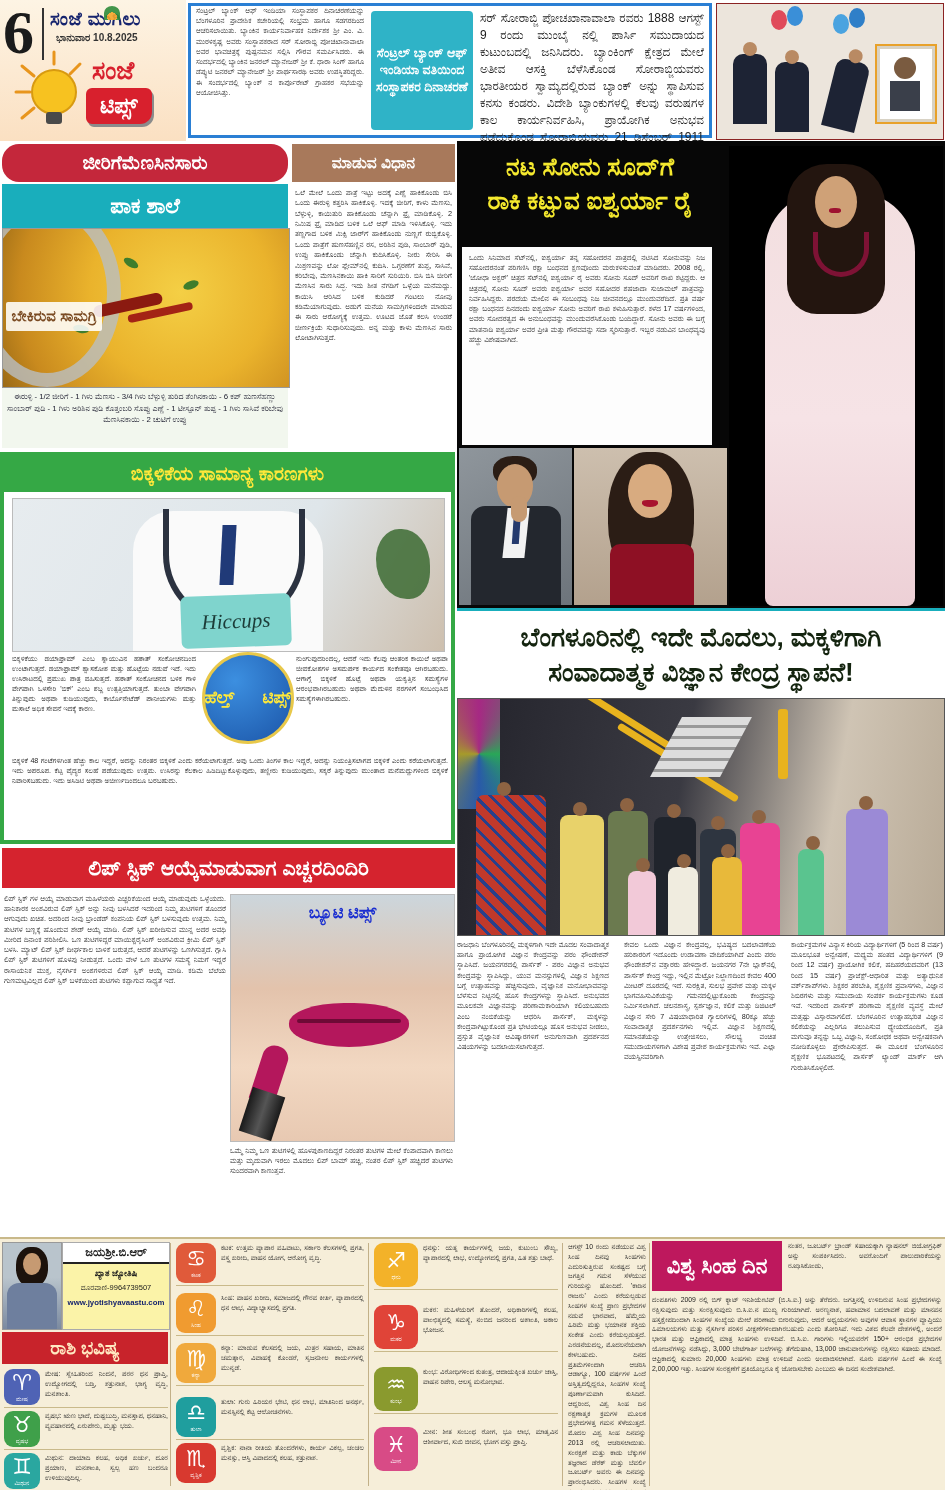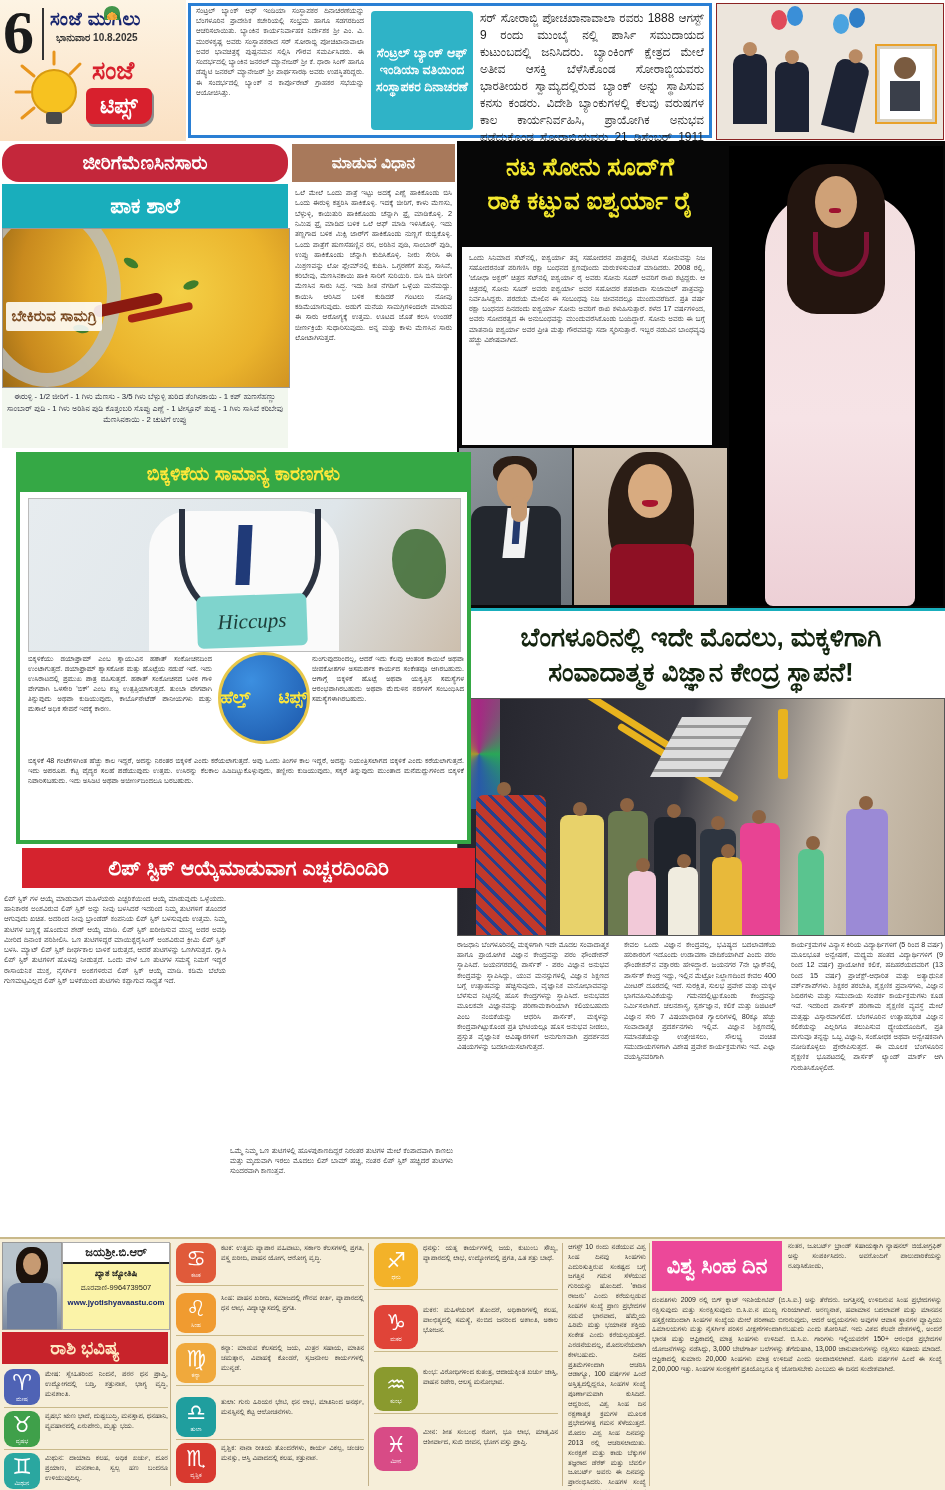--- a/index.html
+++ b/index.html
@@ -66,35 +66,35 @@
   .sci-head{left:457px;top:608px;width:488px;height:88px;background:#fff;border-top:3px solid #19aebc;font-size:26px;font-weight:bold;color:#14240f;line-height:1.35;}
   .sci-photo{left:457px;top:698px;width:486px;height:236px;background:linear-gradient(100deg,#23232b 0%,#3a3a42 45%,#cfc4b4 75%,#b8aa96 100%);overflow:hidden;border:1px solid #555;}
   .stair{position:absolute;background:#e8b31e;height:7px;border-radius:3px;}
   .steps{position:absolute;left:208px;top:18px;width:70px;height:60px;background:repeating-linear-gradient(180deg,#ddd 0 8px,#999 8px 11px);transform:skewX(-28deg);}
   .person{position:absolute;border-radius:8px 8px 0 0;}
   .person:before{content:"";position:absolute;top:-13px;left:30%;width:14px;height:14px;border-radius:50%;background:#8d6342;}
   .swirl{position:absolute;left:0;top:0;width:42px;height:110px;background:conic-gradient(#d12aa0,#2ad165,#2a6bd1,#d1c22a,#d12aa0);opacity:.75;}
   .sci-col{top:940px;width:152px;height:292px;font-size:7.2px;}
 
   
-  .hic-box{left:16px;top:452px;width:455px;height:392px;background:#fff;border:4px solid #35a845;box-sizing:border-box;}
+  .hic-box{left:0;top:452px;width:455px;height:392px;background:#fff;border:4px solid #35a845;box-sizing:border-box;}
   .hic-banner{left:0;top:0;right:0;height:36px;background:#35a845;color:#ffe83a;font-size:19px;font-weight:bold;}
   .hic-photo{left:8px;top:42px;width:431px;height:152px;background:linear-gradient(120deg,#e7ecef 0%,#dfe6ea 60%,#cdbfae 100%);overflow:hidden;border:1px solid #bbb;}
   .coat{position:absolute;left:120px;top:12px;width:190px;height:150px;background:#fafafa;border-radius:40px 40px 0 0;}
   .hic-tie{position:absolute;left:208px;top:26px;width:14px;height:60px;background:#203a78;transform:skewX(-3deg);}
   .steth{position:absolute;left:150px;top:10px;width:130px;height:110px;border:6px solid #2b3240;border-top:none;border-radius:0 0 70px 70px;}
   .hic-card{position:absolute;left:168px;top:96px;width:110px;height:52px;background:#7fd4cd;border-radius:6px;transform:rotate(-2deg);color:#1c3c38;font-family:"Liberation Serif","DejaVu Serif",serif;font-style:italic;font-size:21px;display:flex;align-items:center;justify-content:center;}
   .plantblob{position:absolute;right:14px;top:30px;width:54px;height:70px;background:#3c6b33;border-radius:45% 55% 40% 60%;opacity:.85;}
   .hic-badge{left:198px;top:196px;width:86px;height:86px;border-radius:50%;background:radial-gradient(circle at 35% 30%,#3c8fe0,#1b55a8);border:3px solid #e8c84a;color:#ffe83a;font-weight:bold;font-size:17px;line-height:1.3;flex-direction:row;gap:28px;}
   .hic-left{left:8px;top:198px;width:184px;height:128px;font-size:7.1px;}
   .hic-right{left:292px;top:198px;width:152px;height:128px;font-size:7.1px;}
   .hic-bottom{left:8px;top:300px;width:436px;height:82px;font-size:7.1px;}
 
   
-  .lip-banner{left:2px;top:848px;width:453px;height:40px;background:#d5232e;color:#fff;font-size:20.5px;font-weight:bold;margin-left:20px;}
+  .lip-banner{left:2px;top:848px;width:453px;height:40px;background:#d5232e;color:#fff;font-size:20.5px;font-weight:bold;}
   .lip-left{left:4px;top:894px;width:222px;height:338px;font-size:7.2px;}
   .lip-photo{left:230px;top:894px;width:223px;height:246px;background:linear-gradient(180deg,#ccd6dc 0%,#e3c3ac 38%,#f2d8c2 70%,#e8c9b2 100%);overflow:hidden;border:1px solid #bbb;}
   .lip-badge-text{position:absolute;left:0;right:0;top:8px;text-align:center;color:#1b2fd0;font-size:16.5px;font-weight:bold;}
   .lips{position:absolute;left:58px;top:108px;width:120px;height:44px;background:#b4175c;border-radius:55% 55% 60% 60%;}
   .lips:before{content:"";position:absolute;left:8px;top:16px;width:104px;height:4px;background:#6e0a36;border-radius:2px;}
   .bullet{position:absolute;left:26px;top:150px;width:26px;height:58px;background:#b4175c;border-radius:12px 12px 0 0;transform:rotate(18deg);}
   .case{position:absolute;left:14px;top:196px;width:34px;height:46px;background:linear-gradient(90deg,#1a1a1a,#555,#1a1a1a);transform:rotate(18deg);}
   .lip-bottom{left:230px;top:1146px;width:223px;height:86px;font-size:7.2px;}
 
   
@@ -108,21 +108,21 @@
   .astro-name{background:#fff;border-bottom:2px solid #222;font-weight:bold;font-size:11.5px;padding:3px 0;}
   .astro-title{font-size:8.5px;font-weight:bold;padding-top:4px;}
   .astro-phone{font-size:7.5px;padding-top:4px;}
   .astro-web{font-size:7.8px;font-weight:bold;color:#16246e;padding-top:5px;}
   .rashi-banner{position:absolute;left:2px;top:93px;width:166px;height:32px;background:#c8232b;color:#ffe9c2;font-size:18px;font-weight:bold;}
   .zitem{position:absolute;display:flex;gap:5px;border-bottom:1px solid #c9b98a;padding-bottom:2px;}
   .zicon{flex:0 0 auto;border-radius:9px;color:#fff;display:flex;flex-direction:column;align-items:center;justify-content:center;line-height:1;}
   .zglyph{font-size:22px;}
   .zname{font-size:6px;margin-top:2px;}
   .ztext{font-size:6.9px;line-height:1.45;text-align:justify;}
-  .lion-head{position:absolute;left:652px;top:2px;width:130px;height:50px;background:#ec4899;color:#fff;font-size:21px;font-weight:bold;}
+  .lion-head{position:absolute;left:652px;top:2px;width:130px;height:50px;background:#be185d;color:#fff;font-size:21px;font-weight:bold;}
   .lion-side{position:absolute;left:788px;top:2px;width:154px;height:50px;font-size:6.9px;}
   .lion-body{position:absolute;left:652px;top:56px;width:290px;height:194px;font-size:6.9px;}
   .narrowcol{position:absolute;left:568px;top:3px;width:78px;height:247px;font-size:6.9px;}
 </style>
 </head>
 <body>
 
 <div class="page">
 
   <div class="abs masthead">
@@ -166,21 +166,21 @@
   <div class="abs paka-band center">ಪಾಕ ಶಾಲೆ</div>
   <div class="abs method-banner center">ಮಾಡುವ ವಿಧಾನ</div>
   <div class="abs food-photo">
     <div class="rim"></div>
     <div class="chili"></div>
     <div class="leaf" style="left:120px;top:30px;transform:rotate(30deg);"></div>
     <div class="leaf" style="left:180px;top:52px;transform:rotate(-20deg);"></div>
     <div class="leaf" style="left:70px;top:96px;transform:rotate(10deg);"></div>
   </div>
   <div class="abs ingr-label">ಬೇಕಿರುವ ಸಾಮಗ್ರಿ</div>
-  <div class="abs ingr-text">ಈರುಳ್ಳಿ - 1/2 ಜೀರಿಗೆ - 1 ಗಿಳು ಮೆಣಸು - 3/5 ಗಿಳು ಬೆಳ್ಳುಳ್ಳಿ ತುರಿದ ತೆಂಗಿನಕಾಯಿ - 1 ಕಪ್ ಹುಣಸೆಹಣ್ಣು ಸಾಂಬಾರ್ ಪುಡಿ - 1 ಗಿಳು ಅರಿಶಿನ ಪುಡಿ ಕೊತ್ತಂಬರಿ ಸೊಪ್ಪು ಎಣ್ಣೆ - 1 ಟೀಸ್ಪೂನ್ ತುಪ್ಪ - 1 ಗಿಳು ಸಾಸಿವೆ ಕರಿಬೇವು ಮೆಣಸಿನಕಾಯಿ - 2 ಚುಟಿಗೆ ಉಪ್ಪು</div>
+  <div class="abs ingr-text">ಈರುಳ್ಳಿ - 1/2 ಜೀರಿಗೆ - 1 ಗಿಳು ಮೆಣಸು - 3/4 ಗಿಳು ಬೆಳ್ಳುಳ್ಳಿ ತುರಿದ ತೆಂಗಿನಕಾಯಿ - 6 ಕಪ್ ಹುಣಸೆಹಣ್ಣು ಸಾಂಬಾರ್ ಪುಡಿ - 1 ಗಿಳು ಅರಿಶಿನ ಪುಡಿ ಕೊತ್ತಂಬರಿ ಸೊಪ್ಪು ಎಣ್ಣೆ - 1 ಟೀಸ್ಪೂನ್ ತುಪ್ಪ - 1 ಗಿಳು ಸಾಸಿವೆ ಕರಿಬೇವು ಮೆಣಸಿನಕಾಯಿ - 2 ಚುಟಿಗೆ ಉಪ್ಪು</div>
   <div class="abs method-text jtext">ಒಲೆ ಮೇಲೆ ಒಂದು ಪಾತ್ರೆ ಇಟ್ಟು ಅದಕ್ಕೆ ಎಣ್ಣೆ ಹಾಕಿಕೊಂಡು ಬಿಸಿ ಒಂದು ಈರುಳ್ಳಿ ಕತ್ತರಿಸಿ ಹಾಕಿಕೊಳ್ಳಿ. ಇದಕ್ಕೆ ಜೀರಿಗೆ, ಕಾಳು ಮೆಣಸು, ಬೆಳ್ಳುಳ್ಳಿ, ಕಾಯಿತುರಿ ಹಾಕಿಕೊಂಡು ಚೆನ್ನಾಗಿ ಫ್ರೈ ಮಾಡಿಕೊಳ್ಳಿ. 2 ನಿಮಿಷ ಫ್ರೈ ಮಾಡಿದ ಬಳಿಕ ಒಲೆ ಆಫ್ ಮಾಡಿ ಇಳಿಸಿಕೊಳ್ಳಿ. ಇದು ತಣ್ಣಗಾದ ಬಳಿಕ ಮಿಕ್ಸಿ ಜಾರ್‌ಗೆ ಹಾಕಿಕೊಂಡು ನುಣ್ಣಗೆ ರುಬ್ಬಿಕೊಳ್ಳಿ. ಒಂದು ಪಾತ್ರೆಗೆ ಹುಣಸೆಹಣ್ಣಿನ ರಸ, ಅರಿಶಿನ ಪುಡಿ, ಸಾಂಬಾರ್ ಪುಡಿ, ಉಪ್ಪು ಹಾಕಿಕೊಂಡು ಚೆನ್ನಾಗಿ ಕುದಿಸಿಕೊಳ್ಳಿ. ನೀರು ಸೇರಿಸಿ ಈ ಮಿಶ್ರಣವನ್ನು ಲೋ ಫ್ಲೇಮ್‌ನಲ್ಲಿ ಕುದಿಸಿ. ಒಗ್ಗರಣೆಗೆ ತುಪ್ಪ, ಸಾಸಿವೆ, ಕರಿಬೇವು, ಮೆಣಸಿನಕಾಯಿ ಹಾಕಿ ಸಾರಿಗೆ ಸುರಿಯಿರಿ. ಬಿಸಿ ಬಿಸಿ ಜೀರಿಗೆ ಮೆಣಸಿನ ಸಾರು ಸಿದ್ಧ. ಇದು ಶೀತ ನೆಗಡಿಗೆ ಒಳ್ಳೆಯ ಮನೆಮದ್ದು. ಕಾಯಿಸಿ ಆರಿಸಿದ ಬಳಿಕ ಕುಡಿದರೆ ಗಂಟಲು ನೋವು ಕಡಿಮೆಯಾಗುವುದು. ಅಡುಗೆ ಮನೆಯ ಸಾಮಗ್ರಿಗಳಿಂದಲೇ ಮಾಡುವ ಈ ಸಾರು ಆರೋಗ್ಯಕ್ಕೆ ಉತ್ತಮ. ಊಟದ ಜೊತೆ ಕಲಸಿ ಉಂಡರೆ ಜೀರ್ಣಕ್ರಿಯೆ ಸುಧಾರಿಸುವುದು. ಅನ್ನ ಮತ್ತು ಕಾಳು ಮೆಣಸಿನ ಸಾರು ಲೋಟಾಗಿಸುತ್ತದೆ.</div>
 
   <div class="abs rakhi-bg"></div>
   <div class="abs rakhi-headline">
     <span>ನಟ ಸೋನು ಸೂದ್‌ಗೆ</span><br>
     <span>ರಾಕಿ ಕಟ್ಟುವ ಐಶ್ವರ್ಯಾ ರೈ</span>
   </div>
   <div class="abs rakhi-body jtext">ಒಂದು ಸಿನಿಮಾದ ಸೆಟ್‌ನಲ್ಲಿ, ಐಶ್ವರ್ಯಾ ತನ್ನ ಸಹೋದರನ ಪಾತ್ರದಲ್ಲಿ ನಟಿಸಿದ ಸೋನುವನ್ನು ನಿಜ ಸಹೋದರನಂತೆ ಪರಿಗಣಿಸಿ ರಕ್ಷಾ ಬಂಧನದ ಕ್ಷಣವೊಂದು ಮರುಕಳಿಸುವಂತೆ ಮಾಡಿದರು. 2008 ರಲ್ಲಿ, 'ಜೋಧಾ ಅಕ್ಬರ್' ಚಿತ್ರದ ಸೆಟ್‌ನಲ್ಲಿ ಐಶ್ವರ್ಯಾ ರೈ ಅವರು ಸೋನು ಸೂದ್ ಅವರಿಗೆ ರಾಖಿ ಕಟ್ಟಿದ್ದರು. ಆ ಚಿತ್ರದಲ್ಲಿ ಸೋನು ಸೂದ್ ಅವರು ಐಶ್ವರ್ಯಾ ಅವರ ಸಹೋದರ ಶಹಜಾದಾ ಸುಜಾಮಲ್ ಪಾತ್ರವನ್ನು ನಿರ್ವಹಿಸಿದ್ದರು. ಪರದೆಯ ಮೇಲಿನ ಈ ಸಂಬಂಧವು ನಿಜ ಜೀವನದಲ್ಲೂ ಮುಂದುವರೆದಿದೆ. ಪ್ರತಿ ವರ್ಷ ರಕ್ಷಾ ಬಂಧನದ ದಿನದಂದು ಐಶ್ವರ್ಯಾ ಸೋನು ಅವರಿಗೆ ರಾಖಿ ಕಳುಹಿಸುತ್ತಾರೆ. ಕಳೆದ 17 ವರ್ಷಗಳಿಂದ, ಅವರು ಸೋದರತ್ವದ ಈ ಅನುಬಂಧವನ್ನು ಮುಂದುವರೆಸಿಕೊಂಡು ಬಂದಿದ್ದಾರೆ. ಸೋನು ಅವರು ಈ ಬಗ್ಗೆ ಮಾತನಾಡಿ ಐಶ್ವರ್ಯಾ ಅವರ ಪ್ರೀತಿ ಮತ್ತು ಗೌರವವನ್ನು ಸದಾ ಸ್ಮರಿಸುತ್ತಾರೆ. ಇಬ್ಬರ ನಡುವಿನ ಬಾಂಧವ್ಯವು ಹೆಚ್ಚು ವಿಶೇಷವಾಗಿದೆ.</div>
   <div class="abs photo-sonu">
     <div class="hair" style="left:34px;top:8px;width:44px;height:30px;"></div>
@@ -245,20 +245,26 @@
       <span>ಹೆಲ್ತ್</span>
       <span>ಟಿಪ್ಸ್</span>
     </div>
     <div class="abs hic-left jtext">ಬಿಕ್ಕಳಿಕೆಯು ಡಯಾಫ್ರಾಮ್ ಎಂಬ ಸ್ನಾಯುವಿನ ಹಠಾತ್ ಸಂಕೋಚನದಿಂದ ಉಂಟಾಗುತ್ತದೆ. ಡಯಾಫ್ರಾಮ್ ಶ್ವಾಸಕೋಶ ಮತ್ತು ಹೊಟ್ಟೆಯ ನಡುವೆ ಇದೆ. ಇದು ಉಸಿರಾಟದಲ್ಲಿ ಪ್ರಮುಖ ಪಾತ್ರ ವಹಿಸುತ್ತದೆ. ಹಠಾತ್ ಸಂಕೋಚನದ ಬಳಿಕ ಗಾಳಿ ವೇಗವಾಗಿ ಒಳಸೇರಿ 'ಬಿಕ್' ಎಂಬ ಶಬ್ದ ಉತ್ಪತ್ತಿಯಾಗುತ್ತದೆ. ತುಂಬಾ ವೇಗವಾಗಿ ತಿನ್ನುವುದು ಅಥವಾ ಕುಡಿಯುವುದು, ಕಾರ್ಬೊನೇಟೆಡ್ ಪಾನೀಯಗಳು ಮತ್ತು ಮಸಾಲೆ ಅಧಿಕ ಸೇವನೆ ಇದಕ್ಕೆ ಕಾರಣ.</div>
     <div class="abs hic-right jtext">ನುಂಗುವುದರಿಂದಲ್ಲ, ಆದರೆ ಇದು ಕೆಲವು ಆಂತರಿಕ ಕಾಯಿಲೆ ಅಥವಾ ಜೀವಕೋಶಗಳ ಅಸಮರ್ಪಕ ಕಾರ್ಯದ ಸಂಕೇತವೂ ಆಗಿರಬಹುದು. ಆಗಾಗ್ಗೆ ಬಿಕ್ಕಳಿಕೆ ಹೊಟ್ಟೆ ಅಥವಾ ಯಕೃತ್ತಿನ ಸಮಸ್ಯೆಗಳ ಆರಂಭವಾಗಿರಬಹುದು ಅಥವಾ ಮೆದುಳಿನ ನರಗಳಿಗೆ ಸಂಬಂಧಿಸಿದ ಸಮಸ್ಯೆಗಳಾಗಿರಬಹುದು.</div>
     <div class="abs hic-bottom jtext">ಬಿಕ್ಕಳಿಕೆ 48 ಗಂಟೆಗಳಿಗಿಂತ ಹೆಚ್ಚು ಕಾಲ ಇದ್ದರೆ, ಅದನ್ನು ನಿರಂತರ ಬಿಕ್ಕಳಿಕೆ ಎಂದು ಕರೆಯಲಾಗುತ್ತದೆ. ಅವು ಒಂದು ತಿಂಗಳ ಕಾಲ ಇದ್ದರೆ, ಅದನ್ನು ನಿಯಂತ್ರಿಸಲಾಗದ ಬಿಕ್ಕಳಿಕೆ ಎಂದು ಕರೆಯಲಾಗುತ್ತದೆ. ಇದು ಅಪರೂಪ. ಕೆಟ್ಟ ವೈದ್ಯರ ಸಲಹೆ ಪಡೆಯುವುದು ಉತ್ತಮ. ಉಸಿರನ್ನು ಕೆಲಕಾಲ ಹಿಡಿದಿಟ್ಟುಕೊಳ್ಳುವುದು, ತಣ್ಣೀರು ಕುಡಿಯುವುದು, ಸಕ್ಕರೆ ತಿನ್ನುವುದು ಮುಂತಾದ ಮನೆಮದ್ದುಗಳಿಂದ ಬಿಕ್ಕಳಿಕೆ ನಿವಾರಿಸಬಹುದು. ಇದು ಅಸಿಡಿಟಿ ಅಥವಾ ಅಜೀರ್ಣದಿಂದಲೂ ಬರಬಹುದು.</div>
   </div>
 
   <div class="abs lip-banner center">ಲಿಪ್ ಸ್ಟಿಕ್ ಆಯ್ಕೆಮಾಡುವಾಗ ಎಚ್ಚರದಿಂದಿರಿ</div>
   <div class="abs lip-left jtext">ಲಿಪ್ ಸ್ಟಿಕ್ ಗಳ ಆಯ್ಕೆ ಮಾಡುವಾಗ ಮಹಿಳೆಯರು ಎಚ್ಚರಿಕೆಯಿಂದ ಆಯ್ಕೆ ಮಾಡುವುದು ಒಳ್ಳೆಯದು. ಹಾನಿಕಾರಕ ಅಂಶವಿರುವ ಲಿಪ್ ಸ್ಟಿಕ್ ಅನ್ನು ನೀವು ಬಳಸಿದರೆ ಇದರಿಂದ ನಿಮ್ಮ ತುಟಿಗಳಿಗೆ ತೊಂದರೆ ಆಗುವುದು ಖಚಿತ. ಅದರಿಂದ ನೀವು ಬ್ರಾಂಡೆಡ್ ಕಂಪನಿಯ ಲಿಪ್ ಸ್ಟಿಕ್ ಬಳಸುವುದು ಉತ್ತಮ. ನಿಮ್ಮ ತುಟಿಗಳ ಬಣ್ಣಕ್ಕೆ ಹೊಂದುವ ಶೇಡ್ ಆಯ್ಕೆ ಮಾಡಿ. ಲಿಪ್ ಸ್ಟಿಕ್ ಖರೀದಿಸುವ ಮುನ್ನ ಅದರ ಅವಧಿ ಮೀರಿದ ದಿನಾಂಕ ಪರಿಶೀಲಿಸಿ. ಒಣ ತುಟಿಗಳಿದ್ದರೆ ಮಾಯಿಶ್ಚರೈಸಿಂಗ್ ಅಂಶವಿರುವ ಕ್ರೀಮಿ ಲಿಪ್ ಸ್ಟಿಕ್ ಬಳಸಿ. ಮ್ಯಾಟ್ ಲಿಪ್ ಸ್ಟಿಕ್ ದೀರ್ಘಕಾಲ ಬಾಳಿಕೆ ಬರುತ್ತದೆ, ಆದರೆ ತುಟಿಗಳನ್ನು ಒಣಗಿಸುತ್ತದೆ. ಗ್ಲಾಸಿ ಲಿಪ್ ಸ್ಟಿಕ್ ತುಟಿಗಳಿಗೆ ಹೊಳಪು ನೀಡುತ್ತದೆ. ಒಂದು ವೇಳೆ ಒಣ ತುಟಿಗಳ ಸಮಸ್ಯೆ ನಿಮಗೆ ಇದ್ದರೆ ರಾಸಾಯನಿಕ ಮುಕ್ತ, ನೈಸರ್ಗಿಕ ಅಂಶಗಳಿರುವ ಲಿಪ್ ಸ್ಟಿಕ್ ಆಯ್ಕೆ ಮಾಡಿ. ಕಡಿಮೆ ಬೆಲೆಯ ಗುಣಮಟ್ಟವಿಲ್ಲದ ಲಿಪ್ ಸ್ಟಿಕ್ ಬಳಕೆಯಿಂದ ತುಟಿಗಳು ಕಪ್ಪಾಗುವ ಸಾಧ್ಯತೆ ಇದೆ.</div>
+  <div class="abs lip-photo">
+    <div class="lip-badge-text">ಬ್ಯೂಟಿ ಟಿಪ್ಸ್</div>
+    <div class="lips"></div>
+    <div class="bullet"></div>
+    <div class="case"></div>
+  </div>
   <div class="abs lip-bottom jtext">ಒಮ್ಮೆ ನಿಮ್ಮ ಒಣ ತುಟಿಗಳಲ್ಲಿ ಹೊಳಪುಕಾಣದಿದ್ದರೆ ನಿರಂತರ ತುಟಿಗಳ ಮೇಲೆ ಕೆಂಪಾದವಾಗಿ ಕಾಣಲು ಮತ್ತು ಮೃದುವಾಗಿ ಇರಲು ಮೊದಲು ಲಿಪ್ ಬಾಮ್ ಹಚ್ಚಿ, ನಂತರ ಲಿಪ್ ಸ್ಟಿಕ್ ಹಚ್ಚಿದರೆ ತುಟಿಗಳು ಸುಂದರವಾಗಿ ಕಾಣುತ್ತವೆ.</div>
 
   <div class="abs bottom">
     <div class="vline" style="left:170px;"></div>
     <div class="vline" style="left:368px;"></div>
     <div class="vline" style="left:562px;"></div>
     <div class="vline" style="left:649px;"></div>
 
     <div class="astro-photo">
       <div class="astro-hair"></div>

